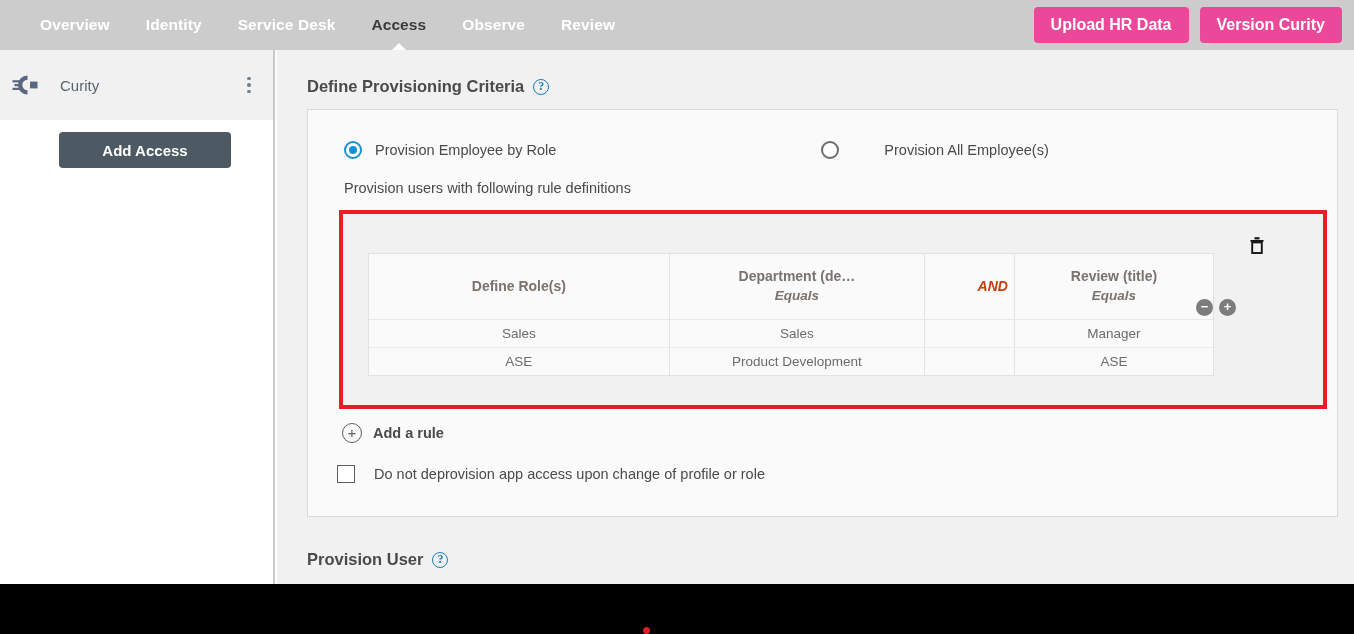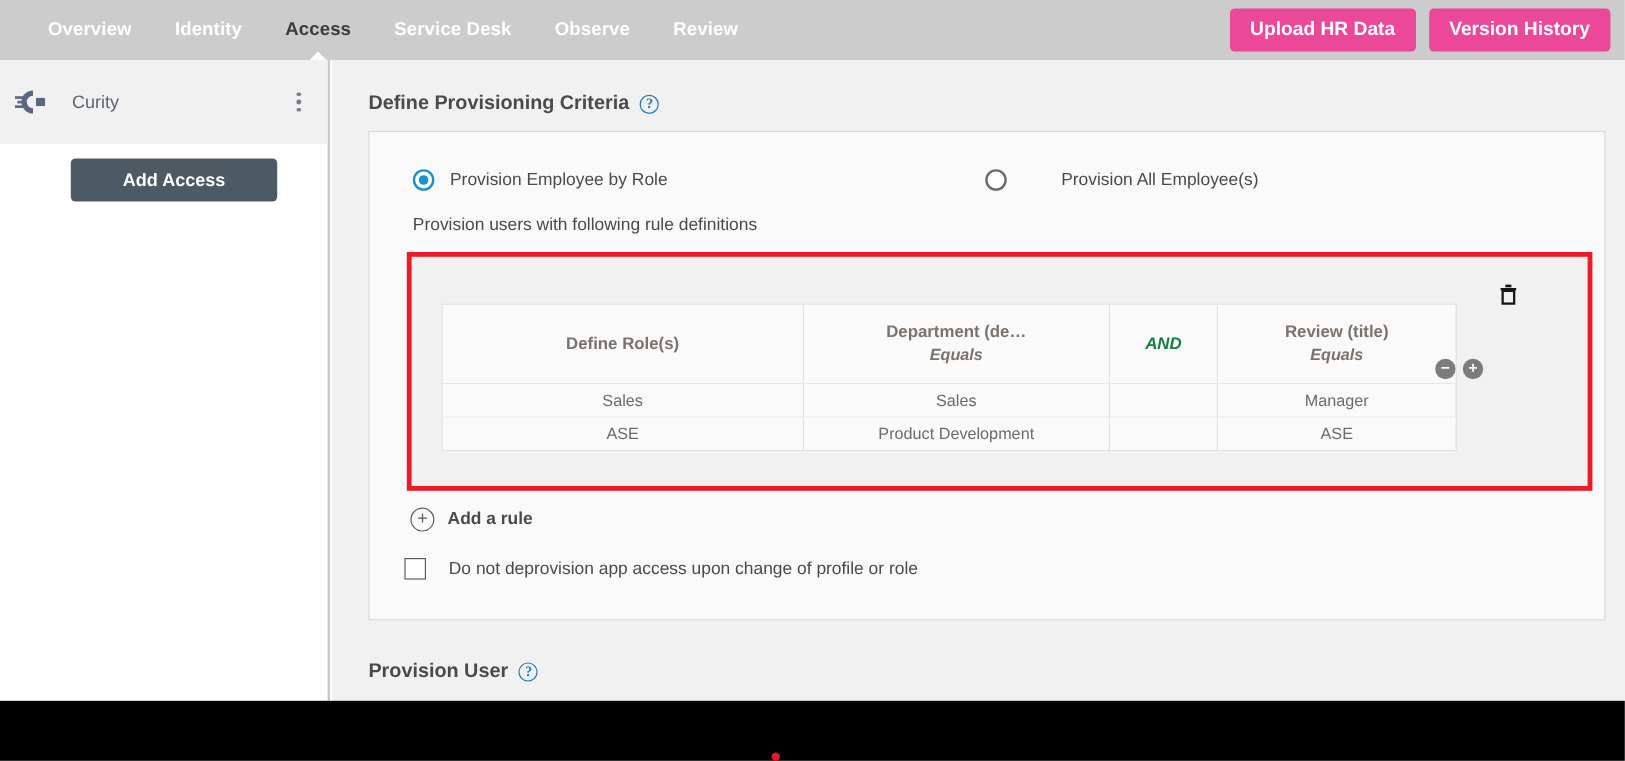--- a/index.html
+++ b/index.html
@@ -211,21 +211,22 @@
   }
   .th-op {
     font-size: 13.5px;
     font-style: italic;
     color: #7a736d;
     margin-top: 4px;
   }
   .th-and {
     font-size: 14px;
     font-style: italic;
-    color: #15803d;
+    color: #c2410c;
+    text-align: right;
   }
   .rule-table td {
     border-right: 1px solid #e2e2e2;
     border-bottom: 1px solid #ececec;
     padding: 6px 6px;
     text-align: center;
     font-size: 13.5px;
     color: #6b6b6b;
     height: 24px;
   }
@@ -323,28 +324,28 @@
     background: #e01b24;
   }
 </style>
 </head>
 <body>
 
 <div class="topnav">
   <div class="nav-items">
     <div class="nav-item">Overview</div>
     <div class="nav-item">Identity</div>
+    <div class="nav-item">Service Desk</div>
     <div class="nav-item active">Access</div>
-    <div class="nav-item">Service Desk</div>
     <div class="nav-item">Observe</div>
     <div class="nav-item">Review</div>
   </div>
   <div class="nav-right">
     <button class="hdr-btn">Upload HR Data</button>
-    <button class="hdr-btn">Version History</button>
+    <button class="hdr-btn">Version Curity</button>
   </div>
 </div>
 
 <div class="sidebar">
   <div class="app-row">
     <span class="curity-logo">
       <svg viewBox="0 0 34 24" width="34" height="24" aria-hidden="true">
         <path d="M15.5 2.4 A9.6 9.6 0 1 0 15.5 21.6 L15.5 17.2 A5.2 5.2 0 1 1 15.5 6.8 Z" fill="#5a6780"></path>
         <rect x="18" y="8.6" width="7.5" height="6.8" fill="#5a6780"></rect>
         <rect x="0.5" y="7.2" width="9" height="2.2" fill="#5a6780"></rect>

